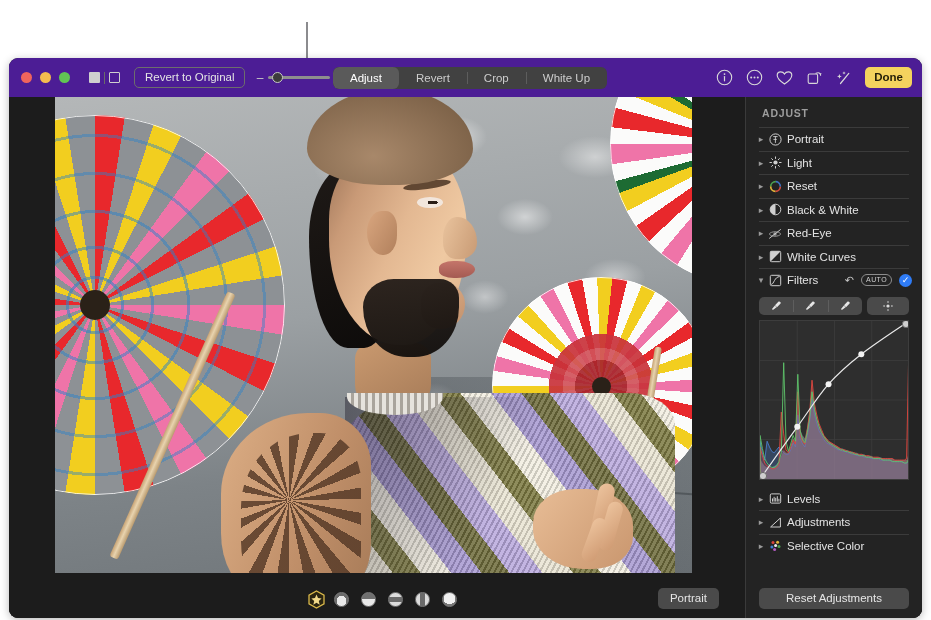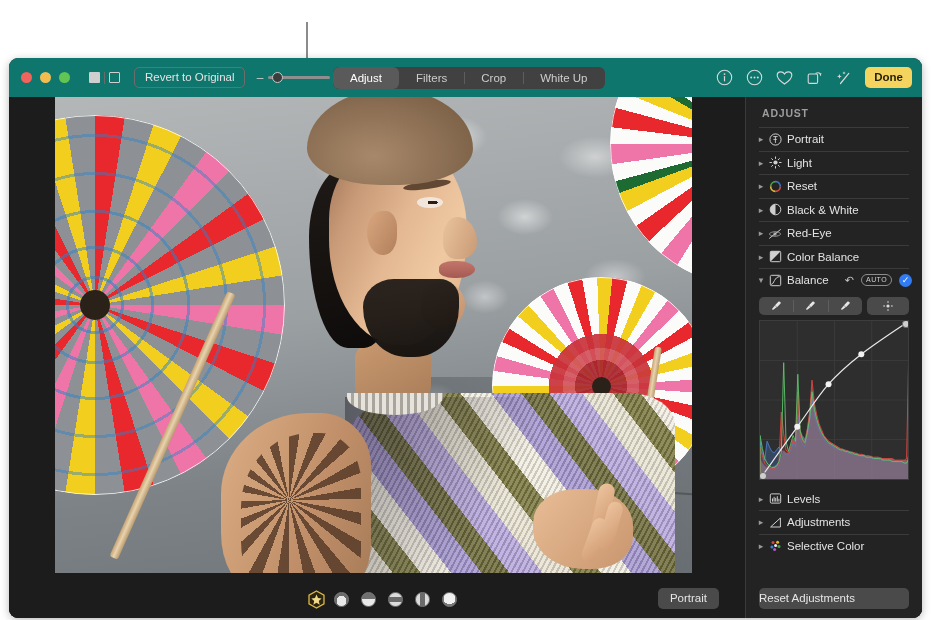--- a/index.html
+++ b/index.html
@@ -28,21 +28,21 @@
     width: 913px; height: 560px;
     background: #1c1c1c;
     border-radius: 9px;
     overflow: hidden;
     box-shadow: 0 2px 9px rgba(0,0,0,.28);
   }
 
   
   .toolbar {
     position: absolute; left:0; top:0; width: 913px; height: 39px;
-    background: #0f766e;
+    background: #4c1d95;
     display: flex; align-items: center;
   }
   .traffic { display:flex; gap:8px; margin-left:12px; }
   .dot { width:11px; height:11px; border-radius:50%; }
   .dot.red{background:#f0645d;} .dot.yellow{background:#f4bc4f;} .dot.green{background:#61c454;}
 
   .view-toggle { display:flex; margin-left:19px; align-items:center; gap:2px; }
   .vt-a { width:11px; height:11px; background:#cfcfcf; border-radius:1px; }
   .vt-sep { width:1px; height:12px; background:#6a6a6a; margin:0 2px; }
   .vt-b { width:11px; height:11px; border:1.4px solid #cfcfcf; border-radius:1px; }
@@ -251,21 +251,21 @@
   .dropper { flex:1; height:18px; display:flex; align-items:center; justify-content:center;
              position:relative; }
   .dropper + .dropper::before { content:""; position:absolute; left:0; top:3px; width:1px; height:12px; background:#5e5e5e; }
   .point-btn { width:42px; height:18px; background:#4a4a4a; border-radius:5px;
                display:flex; align-items:center; justify-content:center; }
 
   .curve-box { margin:5px 13px 0 13px; height:160px; background:#2e2e2e;
                border:1px solid #3d3d3d; position:relative; overflow:hidden; }
 
   .reset-btn { position:absolute; left:13px; right:13px; bottom:9px; height:21px; background:#4a4a4a;
-               border-radius:5px; color:#e6e6e6; font-size:11.5px; line-height:21px; text-align:left; }
+               border-radius:5px; color:#e6e6e6; font-size:11.5px; line-height:21px; text-align:center; }
 </style>
 </head>
 <body>
 
 <div id="root">
 
   <div class="callout-line"></div>
 
   <div class="window">
 
@@ -287,21 +287,21 @@
       <div class="zoom-ctl">
         <div class="zm-minus">–</div>
         <div class="zm-track">
           <div class="zm-knob"></div>
         </div>
         <div class="zm-plus">+</div>
       </div>
 
       <div class="segmented">
         <div class="seg active">Adjust</div>
-        <div class="seg">Filters</div>
+        <div class="seg">Revert</div>
         <div class="seg div">Crop</div>
         <div class="seg div">White Up</div>
       </div>
 
       <div class="tb-right">
         <div class="tbi">
           <svg width="17" height="17" viewBox="0 0 17 17">
               <circle cx="8.5" cy="8.5" r="7.2" fill="none" stroke="currentColor" stroke-width="1.1"></circle>
               <circle cx="8.5" cy="5.1" r=".9" fill="currentColor"></circle>
               <rect x="7.9" y="7" width="1.2" height="5.4" rx=".6" fill="currentColor"></rect>
@@ -484,33 +484,33 @@
         <div class="row-sep"></div>
 
         <div class="row">
           <div class="chev">▸</div>
           <div class="ricon">
             <svg width="13" height="13" viewBox="0 0 13 13">
                 <rect x="1.3" y="1.3" width="10.4" height="10.4" rx="1.3" fill="none" stroke="#cfcfcf" stroke-width="1"></rect>
                 <path d="M11.7 1.3 L1.3 11.7 L1.3 1.3 Z" fill="#cfcfcf"></path>
               </svg>
           </div>
-          <div class="rlabel">Color Balance</div>
+          <div class="rlabel">White Curves</div>
         </div>
         <div class="row-sep"></div>
 
         <div class="row">
           <div class="chev">▾</div>
           <div class="ricon">
             <svg width="13" height="13" viewBox="0 0 13 13">
                 <rect x="1.3" y="1.3" width="10.4" height="10.4" rx="1.3" fill="none" stroke="#cfcfcf" stroke-width="1"></rect>
                 <path d="M2.2 10.4 C5 10.4 5.4 2.6 10.8 2.6" fill="none" stroke="#cfcfcf" stroke-width="1"></path>
               </svg>
           </div>
-          <div class="rlabel">Balance</div>
+          <div class="rlabel">Filters</div>
           <div class="curves-tools">
             <div class="undo-ic">↶</div>
             <div class="auto-pill">AUTO</div>
             <div class="check-ic">✓</div>
           </div>
         </div>
 
 
         <div class="dropper-row">
           <div class="dropper-grp">

